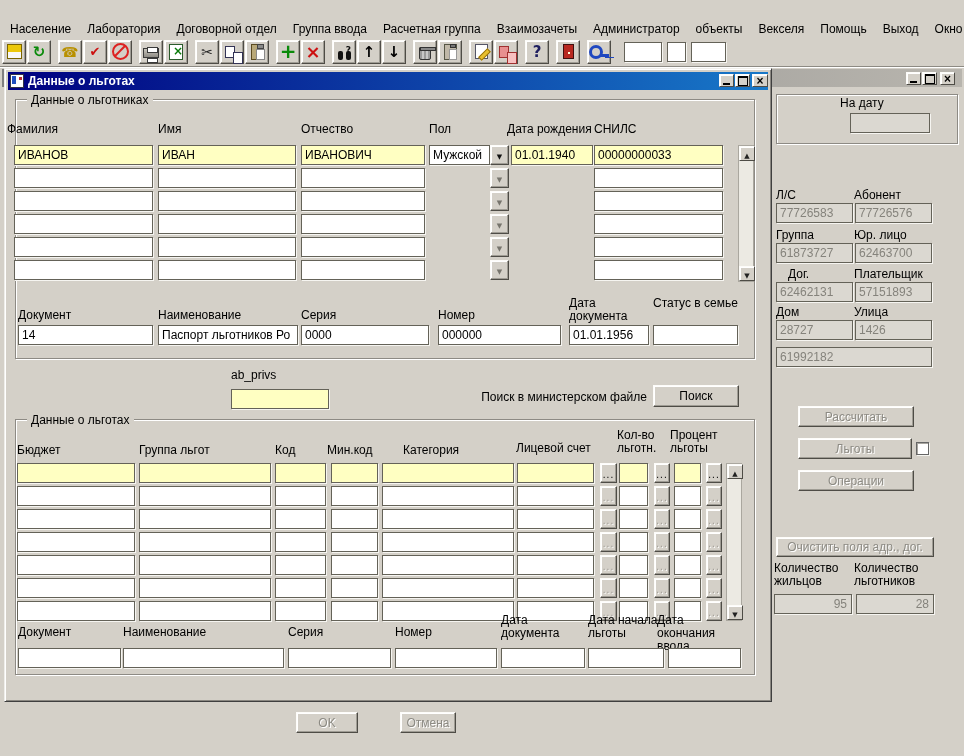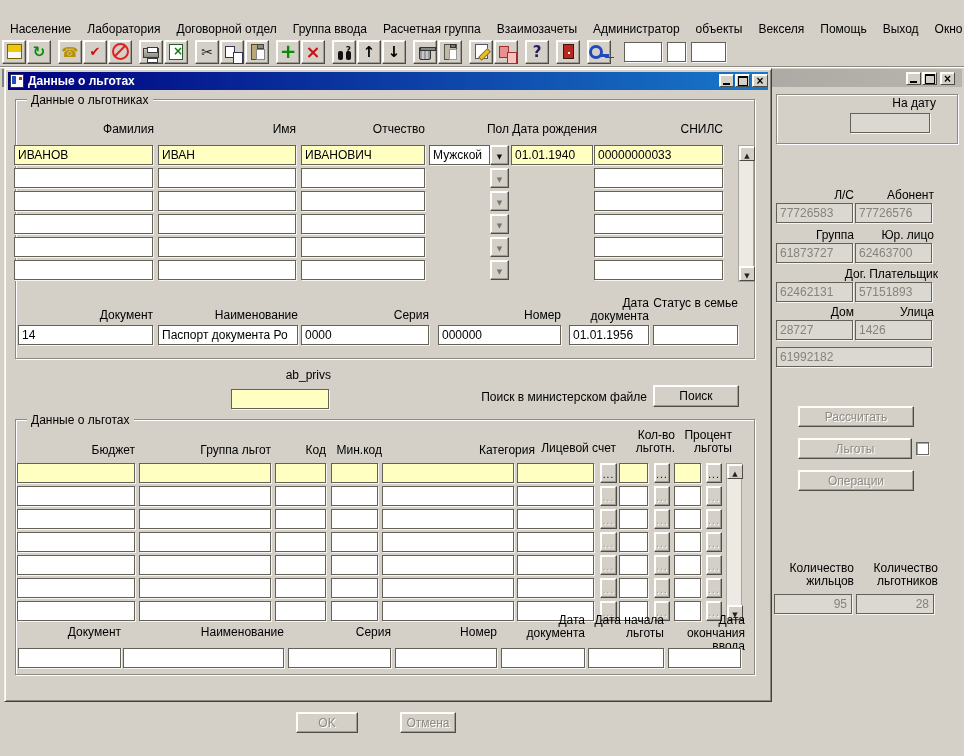--- a/index.html
+++ b/index.html
@@ -21,21 +21,21 @@
     margin-right:1px;padding:0;flex:0 0 auto}
   .gap{width:6px;flex:0 0 auto}
   .tf{position:relative;background:#fff;border:1px solid #646258;box-shadow:1px 1px 0 #f6f5f1;height:20px;box-sizing:border-box;
     margin-right:5px;flex:0 0 auto}
   
   .f{position:absolute;height:20px;background:#fff;border:1px solid #646258;box-shadow:1px 1px 0 #f6f5f1;box-sizing:border-box;
     padding:2px 0 0 3px;overflow:hidden;white-space:nowrap;font-size:12px}
   .fy{background:#ffffc2}
   .fd{background:#dbd8d1;color:#85837c}
   .rt{text-align:right;padding-right:4px}
-  .lbl{position:absolute;font-size:12px;text-align:right;white-space:nowrap;line-height:13px}
+  .lbl{position:absolute;font-size:12px;text-align:left;white-space:nowrap;line-height:13px}
   .lbl.wrap{white-space:normal}
   .btn{position:absolute;background:#d4d0c8;border:1px solid;border-color:#fdfcf9 #4e4c46 #4e4c46 #fdfcf9;
     box-shadow:inset -1px -1px 0 #9f9c94,inset 1px 1px 0 #fff;display:flex;align-items:center;justify-content:center;
     font-family:"Liberation Sans",sans-serif;font-size:12px;box-sizing:border-box;padding:0}
   .btn.dis{color:#8d8b84;text-shadow:1px 1px 0 #fefefe}
   .btn.more{font-size:10px;align-items:flex-end;padding-bottom:2px;letter-spacing:1px}
   .btn.more.dis{color:#a09d96}
   .gb{position:absolute;border:1px solid #8d8a84;box-shadow:inset 1px 1px 0 #fff,1px 1px 0 #fff;box-sizing:border-box}
   .gb-label{position:absolute;background:#d4d0c8;padding:0 4px;font-size:12px;white-space:nowrap}
   .chk{position:absolute;width:13px;height:13px;background:#fff;border:1px solid #666;box-shadow:inset 1px 1px 0 #a8a6a0,1px 1px 0 #f5f5f1;box-sizing:border-box}
@@ -243,20 +243,21 @@
   <div class="lbl" style="left:854px;top:306px;width:80px">Улица</div>
   <div class="f fd" style="left:776px;top:320px;width:77px">28727</div>
   <div class="f fd" style="left:855px;top:320px;width:77px">1426</div>
 
   <div class="f fd" style="left:776px;top:347px;width:156px">61992182</div>
 
   <button class="btn dis" style="left:798px;top:406px;width:116px;height:21px">Рассчитать</button>
   <button class="btn dis" style="left:798px;top:438px;width:114px;height:21px">Льготы</button>
   <span class="chk" style="left:916px;top:442px"></span>
   <button class="btn dis" style="left:798px;top:470px;width:116px;height:21px">Операции</button>
+  <button class="btn dis" style="left:776px;top:537px;width:158px;height:20px">Очистить поля адр., дог.</button>
 
   <div class="lbl wrap" style="left:774px;top:562px;width:80px">Количество жильцов</div>
   <div class="lbl wrap" style="left:854px;top:562px;width:84px">Количество льготников</div>
   <div class="f fd rt" style="left:774px;top:594px;width:78px">95</div>
   <div class="f fd rt" style="left:856px;top:594px;width:78px">28</div>
 
   <button class="btn dis" style="left:296px;top:712px;width:62px;height:21px">OK</button>
   <button class="btn dis" style="left:400px;top:712px;width:56px;height:21px">Отмена</button>
 
   <div class="dialog">
@@ -270,21 +271,21 @@
     <button class="wbtn" style="left:730px;top:5px">
         <span class="g-max"></span>
       </button>
     <button class="wbtn" style="left:747px;top:5px;width:16px">
         <span class="g-close"></span>
       </button>
 
     <div class="gb" style="left:10px;top:30px;width:740px;height:260px"></div>
     <div class="gb-label" style="left:22px;top:24px">Данные о льготниках</div>
 
-    <div class="lbl" style="left:10px;top:54px;width:139px">Фамилия</div>
+    <div class="lbl" style="left:2px;top:54px;width:139px">Фамилия</div>
     <div class="lbl" style="left:153px;top:54px;width:138px">Имя</div>
     <div class="lbl" style="left:296px;top:54px;width:124px">Отчество</div>
     <div class="lbl" style="left:424px;top:54px;width:80px">Пол</div>
     <div class="lbl" style="left:502px;top:54px;width:90px">Дата рождения</div>
     <div class="lbl" style="left:589px;top:54px;width:129px">СНИЛС</div>
 
     <div class="f fy" style="left:9px;top:76px;width:139px">ИВАНОВ</div>
     <div class="f fy" style="left:153px;top:76px;width:138px">ИВАН</div>
     <div class="f fy" style="left:296px;top:76px;width:124px">ИВАНОВИЧ</div>
     <div class="f" style="left:424px;top:76px;width:61px">Мужской</div>
@@ -344,21 +345,21 @@
     </div>
 
     <div class="lbl" style="left:13px;top:240px;width:135px">Документ</div>
     <div class="lbl" style="left:153px;top:240px;width:140px">Наименование</div>
     <div class="lbl" style="left:296px;top:240px;width:128px">Серия</div>
     <div class="lbl" style="left:433px;top:240px;width:123px">Номер</div>
     <div class="lbl wrap" style="left:564px;top:228px;width:80px">Дата документа</div>
     <div class="lbl wrap" style="left:648px;top:228px;width:85px">Статус в семье</div>
 
     <div class="f" style="left:13px;top:256px;width:135px">14</div>
-    <div class="f" style="left:153px;top:256px;width:140px">Паспорт документа Ро</div>
+    <div class="f" style="left:153px;top:256px;width:140px">Паспорт льготников Ро</div>
     <div class="f" style="left:296px;top:256px;width:128px">0000</div>
     <div class="f" style="left:433px;top:256px;width:123px">000000</div>
     <div class="f" style="left:564px;top:256px;width:80px">01.01.1956</div>
     <div class="f" style="left:648px;top:256px;width:85px"></div>
 
     <div class="lbl" style="left:226px;top:300px;width:100px">ab_privs</div>
     <div class="f fy" style="left:226px;top:320px;width:98px"></div>
     <div class="lbl" style="left:456px;top:322px;width:186px;text-align:right">Поиск в министерском файле</div>
     <button class="btn" style="left:648px;top:316px;width:86px;height:22px">Поиск</button>
 

